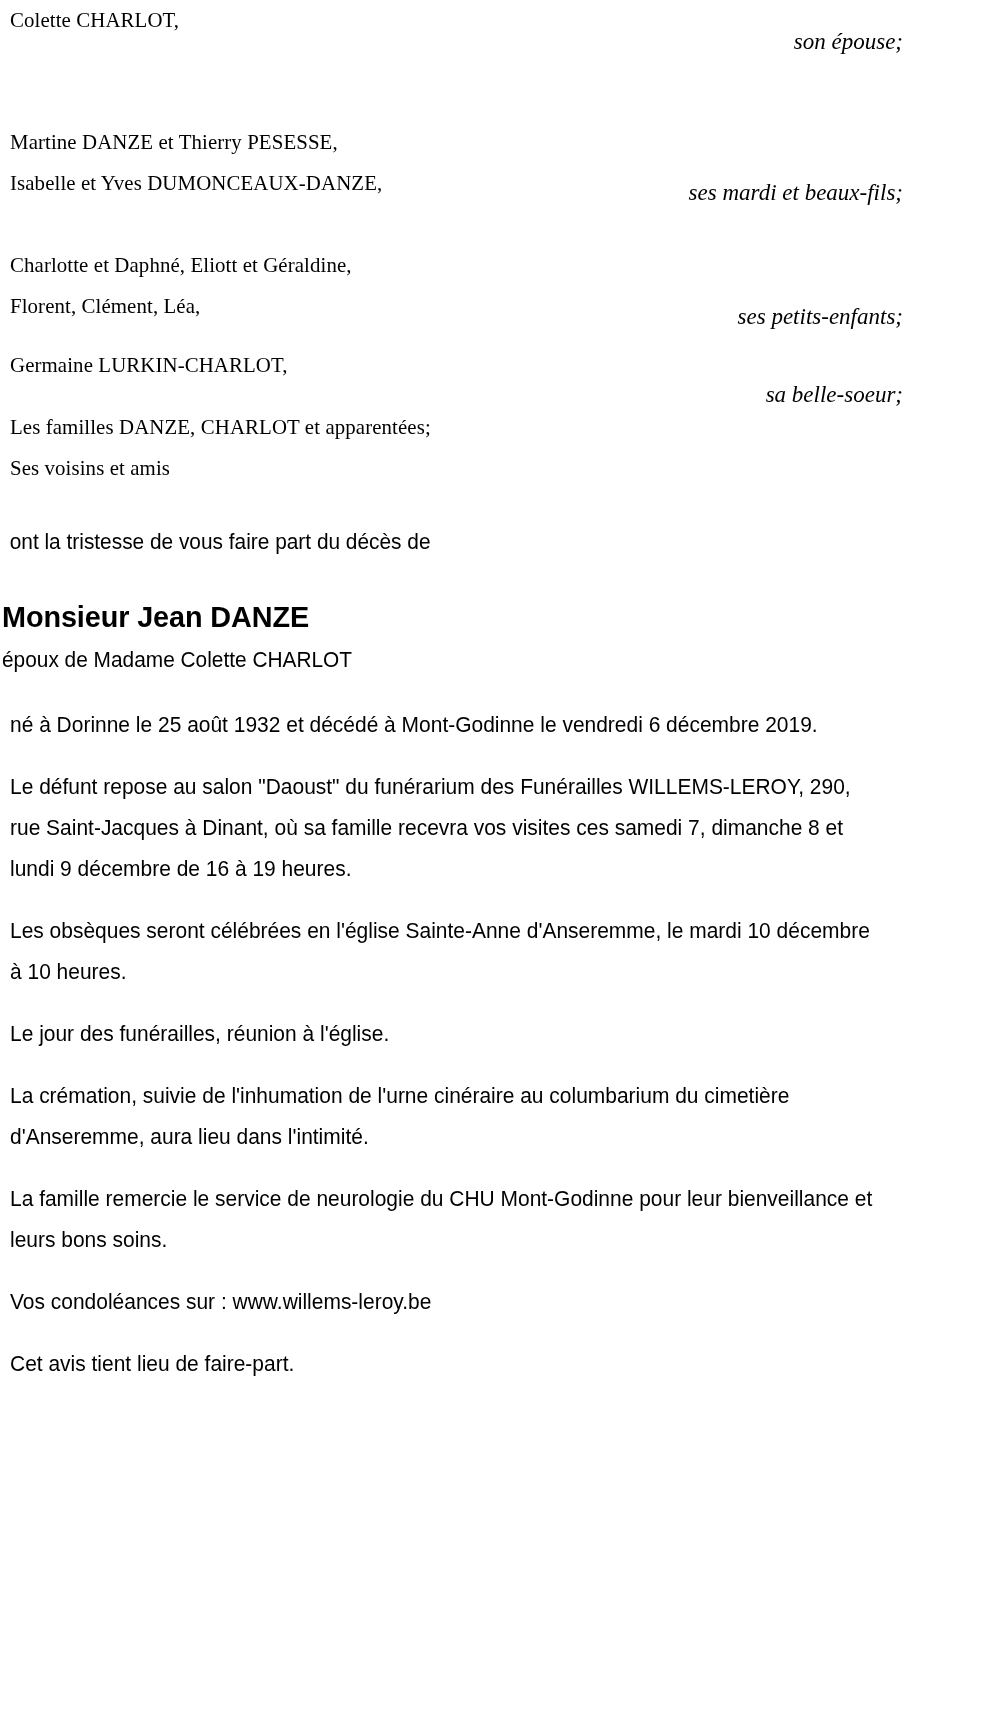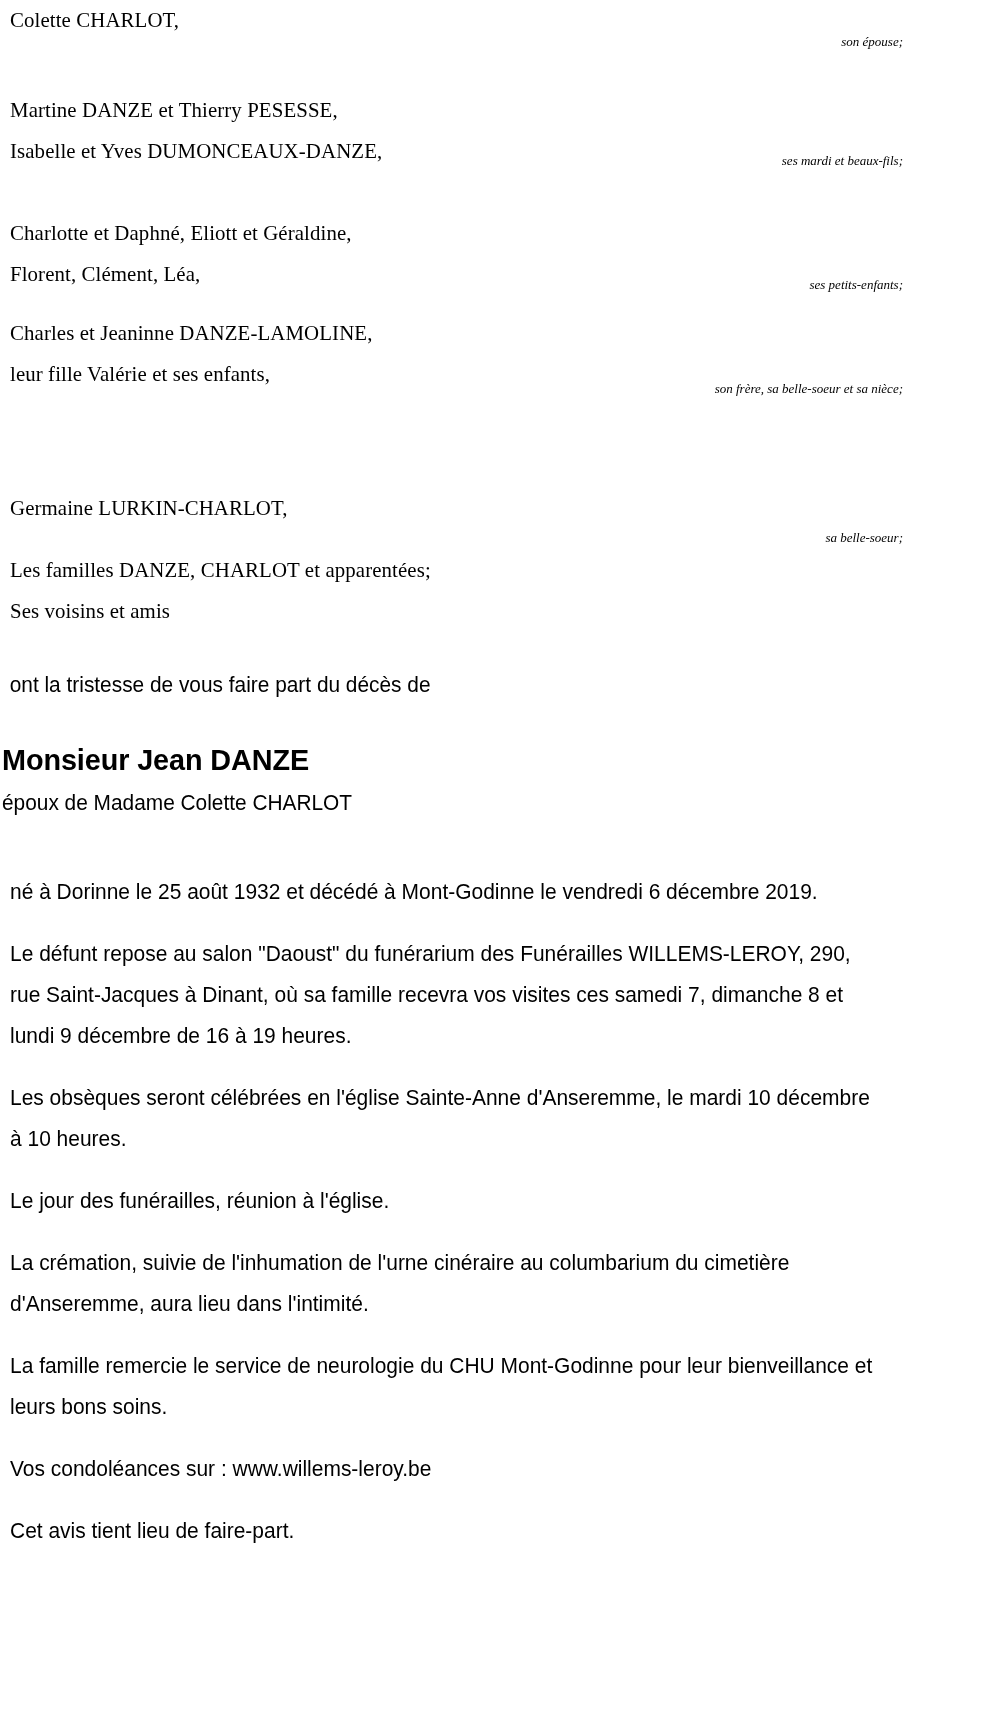--- a/index.html
+++ b/index.html
@@ -46,21 +46,21 @@
     transform: scaleX(0.97);
     transform-origin: left top;
   }
 
   .role {
     position: absolute;
     right: 0;
     width: 260px;
     text-align: right;
     font-style: italic;
-    font-size: 13px;
+    font-size: 23px;
     line-height: 35px;
     color: #000;
   }
 
   
   .lead {
     padding: 0 10px;
     font-size: 21.5px;
     line-height: 34px;
     margin-top: 34px;
@@ -85,21 +85,21 @@
     font-size: 21.5px;
     line-height: 34px;
     margin-top: 6px;
     transform: scaleX(0.97);
     transform-origin: left top;
   }
 
   
   .body-block {
     padding: 0 92px 0 10px;
-    margin-top: 52px;
+    margin-top: 28px;
   }
   .para {
     font-size: 21.5px;
     line-height: 41px;
     margin: 0 0 21px 0;
     text-align: left;
     transform: scaleX(0.975);
     transform-origin: left top;
   }
   .para:last-child { margin-bottom: 0; }
@@ -109,38 +109,33 @@
 
 <div class="page">
 
   <div class="relations">
 
     <div class="rel-group" style="height:90px;">
       <div class="names">Colette CHARLOT,</div>
       <div class="role" style="top:24px;">son épouse;</div>
     </div>
 
-    <div class="rel-group" style="height:123px;">
+    <div class="rel-group" style="height:123px;margin-top:32px;">
       <div class="names">Martine DANZE et Thierry PESESSE,
 Isabelle et Yves DUMONCEAUX-DANZE,</div>
       <div class="role" style="top:53px;">ses mardi et beaux-fils;</div>
     </div>
 
     <div class="rel-group" style="height:100px;">
       <div class="names">Charlotte et Daphné, Eliott et Géraldine,
 Florent, Clément, Léa,</div>
       <div class="role" style="top:54px;">ses petits-enfants;</div>
     </div>
 
 
-    <div class="rel-group" style="height:175px;">
-      <div class="names">Charles et Jeaninne DANZE-LAMOLINE,
-leur fille Valérie et ses enfants,</div>
-      <div class="role" style="top:58px; width:215px;">son frère, sa belle-soeur et sa nièce;</div>
-    </div>
 
     <div class="rel-group" style="height:62px;">
       <div class="names">Germaine LURKIN-CHARLOT,</div>
       <div class="role" style="top:24px;margin-top:8px;">sa belle-soeur;</div>
     </div>
 
     <div class="rel-group" style="height:84px;">
       <div class="names">Les familles DANZE, CHARLOT et apparentées;
 Ses voisins et amis</div>
     </div>

